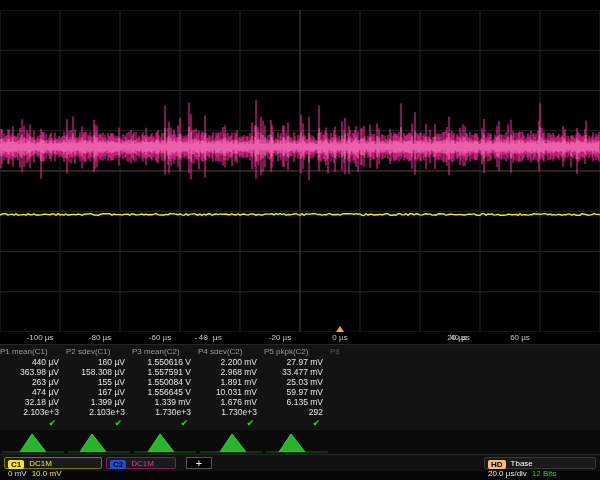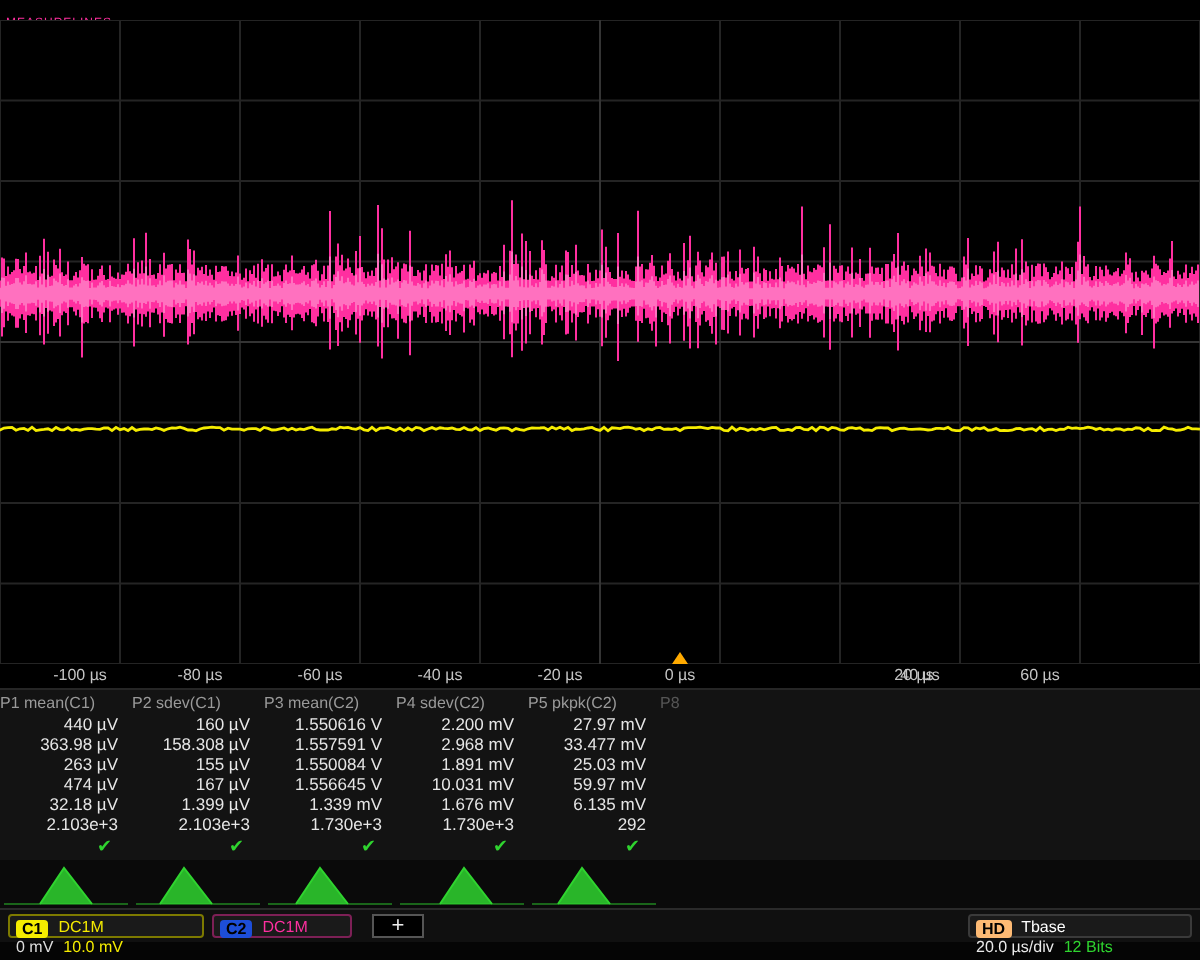--- a/index.html
+++ b/index.html
@@ -81,21 +81,21 @@
         <path d="M0,133.9 L0,139.8 M1,128.7 L1,146.5 M2,128.9 L2,144.4 M3,132.9 L3,140.8 M4,130.7 L4,143.0 M5,132.4 L5,141.3 M6,132.0 L6,141.7 M7,131.6 L7,142.0 M8,129.0 L8,144.5 M9,129.0 L9,144.5 M10,131.3 L10,142.4 M11,132.2 L11,141.5 M12,130.6 L12,142.8 M13,127.6 L13,145.7 M14,132.0 L14,141.7 M15,131.9 L15,141.8 M16,132.3 L16,141.4 M17,132.1 L17,141.5 M18,130.6 L18,142.9 M19,133.8 L19,139.9 M20,128.3 L20,146.2 M21,132.3 L21,141.4 M22,124.5 L22,148.3 M23,133.6 L23,140.1 M24,127.4 L24,145.9 M25,133.0 L25,140.7 M26,132.8 L26,140.9 M27,129.2 L27,144.1 M28,130.4 L28,143.3 M29,131.1 L29,142.6 M30,126.7 L30,146.5 M31,132.0 L31,141.7 M32,132.9 L32,140.8 M33,132.5 L33,141.2 M34,129.6 L34,143.9 M35,133.8 L35,139.9 M36,133.8 L36,139.9 M37,132.8 L37,140.9 M38,132.0 L38,141.7 M39,133.2 L39,140.5 M40,131.6 L40,142.1 M41,128.6 L41,151.2 M42,130.1 L42,143.5 M43,130.5 L43,143.2 M44,130.2 L44,143.5 M45,134.0 L45,139.7 M46,131.3 L46,142.3 M47,133.7 L47,139.9 M48,133.7 L48,140.0 M49,132.8 L49,140.9 M50,131.3 L50,142.4 M51,130.5 L51,143.2 M52,132.6 L52,141.1 M53,133.7 L53,140.0 M54,133.5 L54,140.2 M55,130.4 L55,143.3 M56,133.0 L56,140.7 M57,133.3 L57,140.4 M58,133.5 L58,140.2 M59,132.1 L59,141.6 M60,133.6 L60,140.1 M61,132.5 L61,141.2 M62,132.6 L62,141.1 M63,131.9 L63,141.8 M64,130.1 L64,143.6 M65,131.8 L65,141.9 M66,132.3 L66,141.3 M67,124.4 L67,148.7 M68,133.3 L68,140.4 M69,129.8 L69,143.8 M70,132.3 L70,141.4 M71,129.4 L71,144.2 M72,132.2 L72,141.5 M73,123.2 L73,142.0 M74,132.7 L74,140.8 M75,129.1 L75,144.4 M76,132.7 L76,141.0 M77,132.6 L77,141.1 M78,133.5 L78,140.2 M79,132.2 L79,141.5 M80,130.2 L80,143.5 M81,132.6 L81,141.1 M82,127.6 L82,146.5 M83,131.1 L83,142.6 M84,130.4 L84,143.3 M85,130.3 L85,143.4 M86,130.2 L86,143.5 M87,133.8 L87,139.9 M88,131.4 L88,142.3 M89,132.2 L89,141.5 M90,130.2 L90,143.5 M91,132.2 L91,141.5 M92,132.2 L92,141.5 M93,134.0 L93,139.7 M94,124.7 L94,148.3 M95,126.8 L95,146.5 M96,130.3 L96,143.4 M97,127.1 L97,146.0 M98,132.7 L98,141.0 M99,131.0 L99,142.6 M100,131.6 L100,142.1 M101,130.8 L101,142.9 M102,132.4 L102,141.3 M103,130.4 L103,143.0 M104,132.8 L104,140.9 M105,131.4 L105,142.3 M106,132.6 L106,141.0 M107,133.7 L107,140.0 M108,130.6 L108,143.1 M109,132.0 L109,141.7 M110,131.8 L110,141.9 M111,130.6 L111,143.1 M112,130.8 L112,142.9 M113,130.7 L113,142.8 M114,131.7 L114,142.0 M115,132.9 L115,140.8 M116,131.9 L116,141.8 M117,132.9 L117,140.7 M118,132.0 L118,141.7 M119,128.2 L119,145.2 M120,132.3 L120,141.4 M121,133.7 L121,140.0 M122,133.3 L122,140.4 M123,131.2 L123,142.5 M124,134.1 L124,139.6 M125,131.6 L125,141.9 M126,132.4 L126,141.3 M127,130.5 L127,143.2 M128,133.3 L128,140.4 M129,130.1 L129,143.6 M130,134.0 L130,139.7 M131,129.1 L131,144.3 M132,131.9 L132,141.8 M133,131.1 L133,142.6 M134,130.3 L134,143.4 M135,134.0 L135,139.7 M136,130.2 L136,143.5 M137,133.0 L137,140.7 M138,132.9 L138,140.8 M139,131.8 L139,141.9 M140,132.7 L140,141.0 M141,134.0 L141,139.7 M142,131.5 L142,142.2 M143,130.3 L143,143.4 M144,132.0 L144,141.6 M145,131.6 L145,142.1 M146,128.3 L146,145.0 M147,131.5 L147,142.2 M148,132.2 L148,141.5 M149,132.3 L149,141.4 M150,132.1 L150,141.6 M151,131.4 L151,142.3 M152,130.6 L152,143.0 M153,132.6 L153,141.1 M154,132.0 L154,141.7 M155,133.4 L155,140.3 M156,130.5 L156,143.2 M157,130.2 L157,143.5 M158,129.2 L158,144.2 M159,131.7 L159,142.0 M160,133.8 L160,139.9 M161,132.5 L161,141.2 M162,130.6 L162,143.1 M163,133.5 L163,140.2 M164,130.5 L164,143.2 M165,118.2 L165,149.4 M166,134.1 L166,139.6 M167,132.5 L167,141.2 M168,128.5 L168,145.0 M169,125.6 L169,148.6 M170,130.4 L170,143.3 M171,128.1 L171,145.4 M172,131.6 L172,142.1 M173,131.1 L173,142.6 M174,128.9 L174,144.5 M175,130.9 L175,142.8 M176,132.2 L176,141.5 M177,132.7 L177,141.0 M178,127.2 L178,146.1 M179,131.1 L179,142.5 M180,123.9 L180,147.9 M181,130.9 L181,142.8 M182,132.0 L182,141.7 M183,133.4 L183,140.3 M184,131.9 L184,141.7 M185,132.8 L185,140.9 M186,131.7 L186,142.0 M187,132.9 L187,140.8 M188,131.0 L188,142.6 M189,116.9 L189,148.7 M190,133.8 L190,139.9 M191,122.1 L191,151.4 M192,129.2 L192,144.4 M193,133.7 L193,140.0 M194,129.2 L194,144.4 M195,132.3 L195,141.4 M196,128.7 L196,142.4 M197,131.3 L197,142.4 M198,130.7 L198,142.8 M199,129.8 L199,147.0 M200,134.0 L200,139.7 M201,131.2 L201,142.5 M202,130.0 L202,143.3 M203,130.2 L203,143.5 M204,131.9 L204,141.8 M205,122.7 L205,150.7 M206,130.8 L206,142.9 M207,132.8 L207,140.9 M208,132.9 L208,140.8 M209,131.5 L209,142.2 M210,132.1 L210,141.6 M211,133.9 L211,139.8 M212,131.6 L212,142.1 M213,130.2 L213,143.5 M214,134.1 L214,139.6 M215,132.7 L215,140.9 M216,130.3 L216,143.4 M217,131.7 L217,142.0 M218,130.4 L218,143.3 M219,130.5 L219,143.2 M220,132.8 L220,140.9 M221,130.1 L221,143.5 M222,133.6 L222,140.1 M223,128.0 L223,145.2 M224,130.8 L224,142.9 M225,127.1 L225,146.1 M226,130.9 L226,142.8 M227,133.2 L227,140.5 M228,130.6 L228,143.1 M229,132.3 L229,141.3 M230,132.0 L230,141.7 M231,131.8 L231,141.9 M232,130.3 L232,145.6 M233,133.7 L233,140.0 M234,133.5 L234,140.2 M235,130.3 L235,143.4 M236,131.0 L236,142.7 M237,129.4 L237,144.0 M238,133.9 L238,139.8 M239,132.7 L239,141.0 M240,132.2 L240,141.5 M241,133.3 L241,140.4 M242,132.2 L242,141.5 M243,132.3 L243,141.4 M244,131.6 L244,142.0 M245,134.1 L245,139.6 M246,132.3 L246,141.4 M247,132.0 L247,141.7 M248,132.1 L248,141.6 M249,133.9 L249,139.8 M250,130.6 L250,142.9 M251,133.1 L251,140.6 M252,125.8 L252,147.1 M253,133.9 L253,139.8 M254,133.9 L254,139.8 M255,127.2 L255,145.9 M256,115.8 L256,151.1 M257,130.2 L257,143.5 M258,128.0 L258,145.1 M259,130.1 L259,143.5 M260,133.2 L260,140.5 M261,123.3 L261,149.7 M262,133.6 L262,140.1 M263,125.0 L263,148.0 M264,133.7 L264,140.0 M265,127.3 L265,146.0 M266,132.8 L266,140.7 M267,133.5 L267,140.2 M268,131.6 L268,142.1 M269,133.6 L269,140.1 M270,131.0 L270,142.7 M271,124.8 L271,148.3 M272,127.0 L272,146.1 M273,130.2 L273,143.4 M274,133.9 L274,139.8 M275,133.9 L275,139.8 M276,132.9 L276,140.8 M277,133.3 L277,140.4 M278,130.3 L278,143.3 M279,133.8 L279,139.9 M280,132.0 L280,141.7 M281,130.5 L281,142.9 M282,133.9 L282,139.8 M283,127.2 L283,146.0 M284,127.4 L284,145.9 M285,133.1 L285,140.6 M286,130.4 L286,143.3 M287,132.4 L287,141.3 M288,125.9 L288,147.4 M289,131.6 L289,142.1 M290,132.7 L290,141.0 M291,132.6 L291,141.1 M292,132.7 L292,141.0 M293,134.1 L293,139.6 M294,130.2 L294,143.5 M295,132.1 L295,141.6 M296,134.0 L296,139.7 M297,133.9 L297,139.8 M298,131.5 L298,142.2 M299,133.4 L299,140.3 M300,131.7 L300,142.0 M301,122.4 L301,148.7 M302,133.3 L302,140.4 M303,126.3 L303,146.8 M304,130.9 L304,142.8 M305,132.0 L305,141.7 M306,133.3 L306,140.4 M307,133.5 L307,140.2 M308,133.5 L308,140.2 M309,123.2 L309,152.0 M310,133.0 L310,140.7 M311,131.6 L311,142.1 M312,133.4 L312,140.3 M313,131.8 L313,141.9 M314,132.6 L314,141.1 M315,133.7 L315,140.0 M316,133.9 L316,139.8 M317,134.0 L317,139.7 M318,130.7 L318,143.0 M319,118.2 L319,147.7 M320,130.7 L320,143.0 M321,130.1 L321,143.4 M322,133.5 L322,140.2 M323,131.3 L323,142.4 M324,131.4 L324,142.3 M325,129.9 L325,143.6 M326,128.1 L326,145.2 M327,130.6 L327,143.1 M328,132.9 L328,148.7 M329,134.0 L329,139.7 M330,133.2 L330,140.5 M331,130.5 L331,143.2 M332,132.5 L332,141.1 M333,132.3 L333,141.4 M334,129.5 L334,144.0 M335,127.7 L335,148.1 M336,131.3 L336,142.4 M337,132.7 L337,141.0 M338,133.9 L338,139.8 M339,131.9 L339,141.8 M340,133.5 L340,140.2 M341,133.9 L341,139.8 M342,125.5 L342,147.4 M343,132.8 L343,140.9 M344,129.3 L344,144.2 M345,123.8 L345,149.2 M346,132.9 L346,140.8 M347,134.1 L347,139.6 M348,130.5 L348,143.2 M349,127.4 L349,149.1 M350,129.3 L350,144.0 M351,132.0 L351,141.5 M352,133.0 L352,140.7 M353,130.5 L353,143.2 M354,130.9 L354,142.8 M355,129.2 L355,144.1 M356,127.6 L356,145.9 M357,131.6 L357,142.1 M358,129.9 L358,148.2 M359,133.9 L359,139.8 M360,133.6 L360,140.1 M361,128.6 L361,145.0 M362,128.5 L362,145.0 M363,133.2 L363,140.5 M364,127.3 L364,145.8 M365,131.8 L365,141.9 M366,133.5 L366,140.2 M367,133.9 L367,139.8 M368,131.7 L368,142.0 M369,133.2 L369,140.5 M370,126.9 L370,146.3 M371,131.0 L371,142.7 M372,132.3 L372,141.4 M373,131.3 L373,142.4 M374,131.1 L374,142.6 M375,134.1 L375,139.6 M376,134.1 L376,139.6 M377,126.3 L377,146.7 M378,131.8 L378,141.9 M379,128.5 L379,144.7 M380,132.2 L380,141.5 M381,134.0 L381,139.7 M382,131.1 L382,142.6 M383,131.5 L383,142.2 M384,133.9 L384,139.8 M385,131.8 L385,141.9 M386,133.5 L386,140.2 M387,133.6 L387,140.1 M388,131.3 L388,142.4 M389,133.6 L389,140.1 M390,128.7 L390,144.6 M391,130.6 L391,143.1 M392,134.1 L392,139.6 M393,131.8 L393,141.9 M394,130.4 L394,143.3 M395,131.2 L395,142.5 M396,130.8 L396,142.9 M397,131.1 L397,142.6 M398,132.1 L398,141.5 M399,130.2 L399,143.5 M400,132.6 L400,141.0 M401,117.2 L401,142.5 M402,132.4 L402,141.3 M403,133.6 L403,140.1 M404,130.5 L404,143.1 M405,131.8 L405,141.9 M406,132.0 L406,141.7 M407,131.1 L407,142.6 M408,131.5 L408,142.2 M409,130.3 L409,143.4 M410,130.5 L410,143.2 M411,130.9 L411,142.8 M412,126.4 L412,146.7 M413,133.9 L413,139.8 M414,133.9 L414,139.8 M415,121.2 L415,149.5 M416,133.9 L416,139.8 M417,130.6 L417,143.1 M418,131.2 L418,142.5 M419,132.1 L419,141.4 M420,130.6 L420,143.1 M421,130.4 L421,143.3 M422,133.8 L422,139.9 M423,131.8 L423,141.9 M424,130.7 L424,143.0 M425,132.4 L425,141.3 M426,126.4 L426,146.7 M427,133.5 L427,140.2 M428,132.1 L428,141.6 M429,132.4 L429,141.3 M430,129.0 L430,144.4 M431,133.3 L431,140.4 M432,133.9 L432,139.8 M433,132.4 L433,141.3 M434,132.3 L434,141.3 M435,126.5 L435,146.8 M436,130.8 L436,142.9 M437,132.4 L437,141.3 M438,131.0 L438,142.6 M439,131.0 L439,142.7 M440,132.4 L440,141.3 M441,131.0 L441,142.7 M442,134.0 L442,139.7 M443,130.2 L443,143.5 M444,130.2 L444,143.5 M445,133.5 L445,140.2 M446,129.6 L446,143.7 M447,127.9 L447,145.5 M448,131.0 L448,142.7 M449,123.2 L449,149.6 M450,132.6 L450,141.8 M451,130.6 L451,143.0 M452,129.6 L452,143.8 M453,131.6 L453,142.1 M454,130.4 L454,143.3 M455,134.0 L455,139.7 M456,132.7 L456,141.0 M457,131.1 L457,142.6 M458,131.7 L458,142.0 M459,132.4 L459,141.3 M460,128.3 L460,145.1 M461,130.8 L461,142.9 M462,132.9 L462,140.8 M463,126.6 L463,145.4 M464,131.9 L464,141.8 M465,127.6 L465,145.5 M466,130.6 L466,143.1 M467,130.7 L467,142.9 M468,132.2 L468,141.5 M469,132.9 L469,140.8 M470,130.1 L470,143.6 M471,133.0 L471,140.7 M472,131.4 L472,142.3 M473,133.6 L473,140.1 M474,131.5 L474,142.2 M475,130.7 L475,142.9 M476,130.7 L476,143.0 M477,131.0 L477,142.7 M478,132.4 L478,141.2 M479,134.1 L479,139.6 M480,134.0 L480,139.7 M481,133.2 L481,140.5 M482,128.5 L482,144.7 M483,130.3 L483,143.4 M484,124.3 L484,148.6 M485,133.7 L485,140.0 M486,132.3 L486,141.4 M487,132.9 L487,140.8 M488,130.4 L488,143.3 M489,132.5 L489,141.2 M490,130.6 L490,143.1 M491,131.2 L491,142.5 M492,134.1 L492,139.6 M493,133.9 L493,139.8 M494,133.2 L494,140.5 M495,131.3 L495,142.4 M496,132.3 L496,141.4 M497,127.3 L497,146.0 M498,132.0 L498,141.7 M499,125.2 L499,147.8 M500,133.0 L500,140.7 M501,131.0 L501,142.7 M502,131.6 L502,142.1 M503,133.2 L503,140.5 M504,131.4 L504,142.3 M505,133.3 L505,140.4 M506,130.2 L506,143.3 M507,132.6 L507,141.1 M508,126.7 L508,142.5 M509,133.8 L509,139.9 M510,132.6 L510,141.1 M511,124.6 L511,148.5 M512,132.0 L512,141.7 M513,129.6 L513,144.0 M514,130.7 L514,142.9 M515,134.0 L515,139.7 M516,130.3 L516,143.3 M517,133.1 L517,140.6 M518,130.6 L518,143.1 M519,130.0 L519,143.6 M520,130.1 L520,143.6 M521,132.9 L521,140.8 M522,130.0 L522,143.2 M523,130.9 L523,142.6 M524,132.0 L524,141.7 M525,133.6 L525,140.1 M526,133.1 L526,140.6 M527,132.2 L527,141.5 M528,130.7 L528,143.0 M529,132.5 L529,141.2 M530,131.7 L530,142.0 M531,129.6 L531,143.8 M532,133.6 L532,140.1 M533,130.8 L533,142.9 M534,131.1 L534,142.6 M535,132.4 L535,141.3 M536,130.9 L536,142.8 M537,134.0 L537,139.7 M538,129.7 L538,143.8 M539,125.2 L539,147.9 M540,117.3 L540,142.6 M541,132.4 L541,141.3 M542,128.4 L542,142.1 M543,130.7 L543,143.0 M544,130.2 L544,143.5 M545,133.1 L545,140.6 M546,133.8 L546,139.9 M547,132.9 L547,140.8 M548,130.6 L548,142.8 M549,133.5 L549,140.2 M550,130.8 L550,142.9 M551,131.5 L551,142.2 M552,132.9 L552,140.8 M553,130.5 L553,143.2 M554,131.4 L554,142.3 M555,132.5 L555,141.2 M556,132.8 L556,140.9 M557,132.0 L557,141.7 M558,131.8 L558,141.9 M559,131.1 L559,142.6 M560,132.9 L560,140.8 M561,132.4 L561,141.2 M562,131.6 L562,141.9 M563,127.5 L563,145.7 M564,130.2 L564,143.5 M565,128.9 L565,142.1 M566,132.0 L566,141.7 M567,134.1 L567,139.6 M568,131.9 L568,141.8 M569,133.2 L569,140.5 M570,134.0 L570,139.7 M571,131.7 L571,146.2 M572,132.1 L572,141.6 M573,131.6 L573,142.1 M574,132.5 L574,141.2 M575,133.3 L575,140.4 M576,131.2 L576,142.5 M577,128.3 L577,149.1 M578,130.1 L578,143.6 M579,130.5 L579,143.2 M580,131.3 L580,142.4 M581,132.7 L581,141.0 M582,132.0 L582,141.7 M583,132.2 L583,141.5 M584,131.6 L584,142.1 M585,128.9 L585,144.5 M586,125.0 L586,141.3 M587,133.0 L587,140.7 M588,133.5 L588,140.2 M589,131.7 L589,142.0 M590,132.5 L590,141.2 M591,133.5 L591,140.2 M592,132.1 L592,141.6 M593,130.3 L593,143.4 M594,133.3 L594,140.4 M595,132.2 L595,141.5 M596,130.8 L596,142.9 M597,132.4 L597,141.3 M598,131.7 L598,142.0 M599,130.2 L599,143.5 " stroke="#ff7cc4" stroke-width="1" fill="none" opacity="0.85"></path>
         <path d="M0,204.47 L0,205.0 L2,204.0 L4,203.8 L6,203.7 L8,205.1 L10,204.4 L12,204.2 L14,205.2 L16,203.6 L18,205.3 L20,204.9 L22,204.7 L24,204.4 L26,205.3 L28,203.7 L30,204.8 L32,204.9 L34,203.8 L36,205.1 L38,204.7 L40,205.1 L42,204.6 L44,204.3 L46,204.3 L48,204.6 L50,204.7 L52,204.0 L54,203.9 L56,205.3 L58,203.7 L60,204.9 L62,204.3 L64,205.3 L66,203.8 L68,205.2 L70,204.7 L72,204.5 L74,204.4 L76,204.8 L78,204.0 L80,204.4 L82,205.2 L84,204.4 L86,204.0 L88,204.1 L90,203.6 L92,204.2 L94,205.0 L96,204.9 L98,205.4 L100,204.5 L102,204.0 L104,203.8 L106,203.6 L108,203.8 L110,203.8 L112,205.1 L114,204.1 L116,204.6 L118,204.6 L120,204.6 L122,205.1 L124,204.4 L126,204.3 L128,204.3 L130,205.2 L132,203.7 L134,204.2 L136,205.0 L138,204.9 L140,204.4 L142,204.0 L144,205.0 L146,204.1 L148,205.0 L150,204.5 L152,204.8 L154,204.1 L156,203.6 L158,204.7 L160,205.0 L162,204.9 L164,205.0 L166,204.4 L168,204.7 L170,203.6 L172,203.9 L174,203.7 L176,204.3 L178,204.7 L180,203.8 L182,204.9 L184,205.3 L186,203.7 L188,205.3 L190,204.1 L192,204.1 L194,203.7 L196,204.5 L198,205.2 L200,204.1 L202,205.3 L204,204.0 L206,205.1 L208,203.7 L210,204.0 L212,205.3 L214,204.5 L216,203.8 L218,204.6 L220,203.9 L222,204.2 L224,204.3 L226,204.0 L228,204.7 L230,204.8 L232,203.8 L234,204.8 L236,205.0 L238,203.8 L240,205.3 L242,204.3 L244,204.0 L246,204.6 L248,205.1 L250,204.1 L252,203.9 L254,204.2 L256,205.4 L258,204.3 L260,204.8 L262,205.2 L264,204.4 L266,204.0 L268,204.1 L270,204.0 L272,203.8 L274,204.9 L276,203.6 L278,204.5 L280,203.6 L282,204.6 L284,203.7 L286,205.3 L288,204.5 L290,204.7 L292,204.4 L294,204.0 L296,203.7 L298,204.7 L300,205.2 L302,203.7 L304,205.4 L306,203.9 L308,204.1 L310,204.3 L312,203.7 L314,203.6 L316,203.9 L318,204.6 L320,204.2 L322,205.3 L324,204.4 L326,204.9 L328,203.9 L330,203.7 L332,204.7 L334,204.5 L336,204.7 L338,204.2 L340,205.3 L342,204.1 L344,203.8 L346,203.8 L348,203.8 L350,203.6 L352,203.9 L354,204.3 L356,203.7 L358,204.0 L360,204.0 L362,205.2 L364,205.4 L366,203.6 L368,205.2 L370,204.1 L372,204.4 L374,205.2 L376,204.5 L378,205.0 L380,204.2 L382,204.9 L384,204.3 L386,203.8 L388,203.7 L390,205.2 L392,205.2 L394,204.7 L396,205.2 L398,203.8 L400,203.7 L402,204.7 L404,204.9 L406,203.7 L408,205.3 L410,203.6 L412,203.8 L414,204.9 L416,203.7 L418,204.0 L420,204.9 L422,205.1 L424,204.1 L426,203.8 L428,204.3 L430,203.9 L432,205.1 L434,204.9 L436,205.3 L438,204.0 L440,203.8 L442,204.0 L444,203.9 L446,205.3 L448,204.7 L450,204.2 L452,204.1 L454,204.6 L456,204.7 L458,204.6 L460,204.5 L462,204.7 L464,205.0 L466,204.8 L468,204.2 L470,204.2 L472,204.4 L474,203.7 L476,205.0 L478,205.3 L480,205.3 L482,203.8 L484,203.9 L486,205.2 L488,204.0 L490,204.4 L492,203.8 L494,205.1 L496,204.9 L498,204.3 L500,205.3 L502,205.2 L504,205.3 L506,205.1 L508,204.3 L510,204.2 L512,205.0 L514,204.6 L516,204.3 L518,205.3 L520,203.7 L522,205.3 L524,204.7 L526,204.6 L528,205.3 L530,204.6 L532,204.7 L534,203.6 L536,204.2 L538,203.9 L540,204.3 L542,204.1 L544,203.6 L546,203.9 L548,204.7 L550,204.1 L552,205.0 L554,204.6 L556,205.1 L558,204.4 L560,204.5 L562,205.2 L564,204.6 L566,204.8 L568,203.9 L570,204.1 L572,205.3 L574,204.1 L576,205.3 L578,205.2 L580,205.3 L582,203.6 L584,204.3 L586,204.5 L588,205.2 L590,205.0 L592,204.6 L594,203.6 L596,204.4 L598,204.4 L600,204.6" stroke="#f5ec00" stroke-width="1.4" fill="none"></path>
       </svg>
     <div class="trig-marker" id="trig-marker" style="left: 336px;"></div>
   </div>
 
   <div class="time-axis" id="time-axis">
       <span style="left: 40px;">-100 µs</span>
       <span style="left: 100px;">-80 µs</span>
       <span style="left: 160px;">-60 µs</span>
-      <span style="left: 220px;">-40 µs</span>
+      <span style="left: 208px; font-family: Liberation Mono, monospace;">-40 µs</span>
       <span style="left: 280px;">-20 µs</span>
       <span style="left: 340px;">0 µs</span>
       <span style="left: 417px; margin-left: 40px;">20 µs</span>
       <span style="left: 460px;">40 µs</span>
       <span style="left: 520px;">60 µs</span>
     </div>
 
   <div class="measure-table" id="measure-table">
       <div class="mcol act">
         <div class="mhead">P1 mean(C1)</div>

